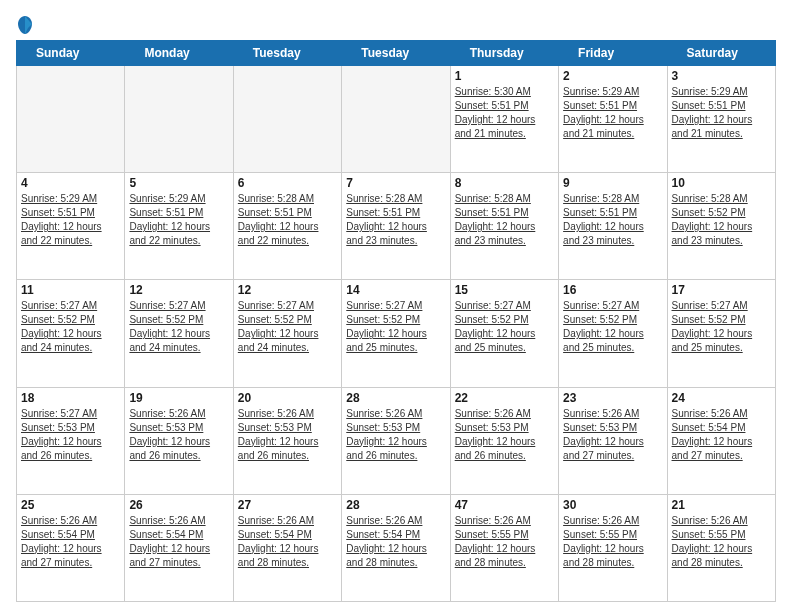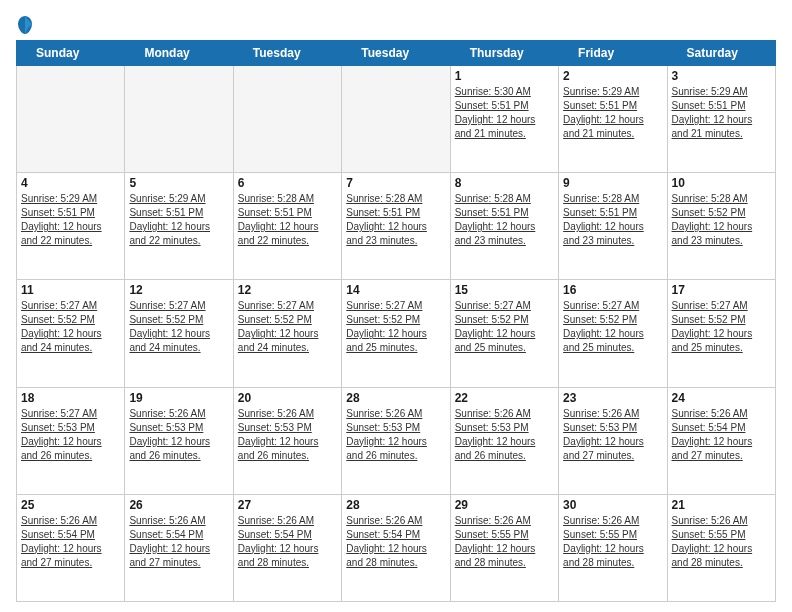--- a/index.html
+++ b/index.html
@@ -334,21 +334,21 @@
 and 28 minutes.</div>
           </td>
           <td>
             <div class="day-num">28</div>
             <div class="day-info" style="white-space: pre-line;">Sunrise: 5:26 AM
 Sunset: 5:54 PM
 Daylight: 12 hours
 and 28 minutes.</div>
           </td>
           <td>
-            <div class="day-num">29</div>
+            <div class="day-num">47</div>
             <div class="day-info" style="white-space: pre-line;">Sunrise: 5:26 AM
 Sunset: 5:55 PM
 Daylight: 12 hours
 and 28 minutes.</div>
           </td>
           <td>
             <div class="day-num">30</div>
             <div class="day-info" style="white-space: pre-line;">Sunrise: 5:26 AM
 Sunset: 5:55 PM
 Daylight: 12 hours

